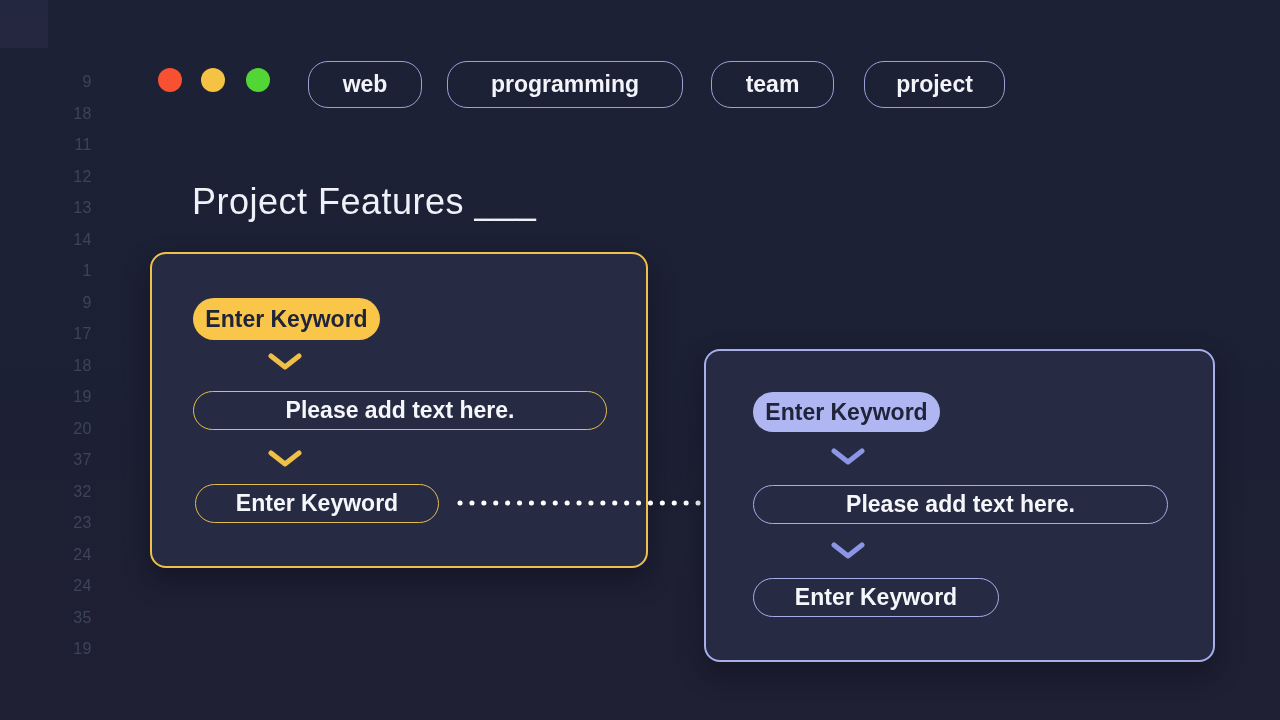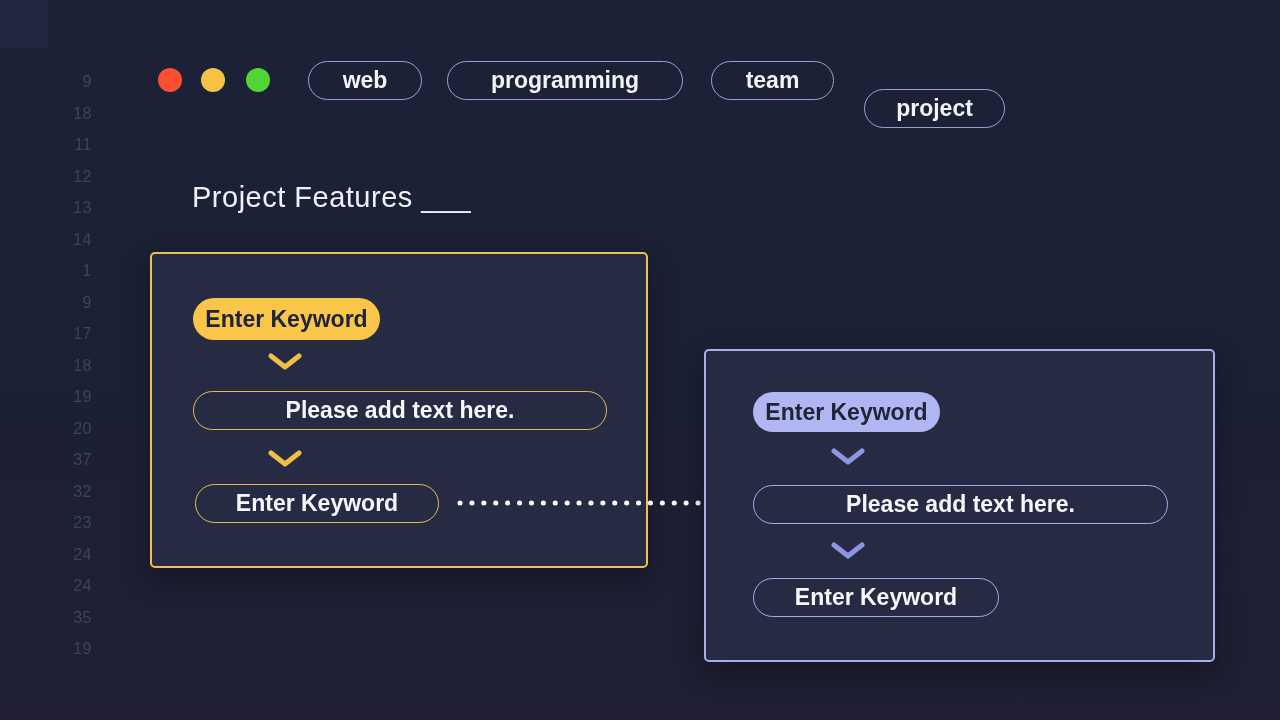--- a/index.html
+++ b/index.html
@@ -48,51 +48,51 @@
     height: 24px;
     border-radius: 50%;
   }
   .dot-red    { left: 158px; background: #f85032; }
   .dot-yellow { left: 201px; background: #f6c244; }
   .dot-green  { left: 246px; background: #52d636; }
   
   .tag {
     position: absolute;
     top: 61px;
-    height: 39px;
+    height: 47px;
     box-sizing: border-box;
     border: 1.6px solid #9aa1d6;
     border-radius: 20px;
     color: #f2f4fa;
     font-size: 23px;
     font-weight: 600;
     display: flex;
     align-items: center;
     justify-content: center;
     background: transparent;
   }
   .tag-web         { left: 308px; width: 114px; }
   .tag-programming { left: 447px; width: 236px; }
   .tag-team        { left: 711px; width: 123px; }
-  .tag-project     { left: 864px; width: 141px; margin-top: 28px; }
+  .tag-project     { left: 864px; width: 141px; }
   
   .page-title {
     position: absolute;
     left: 192px;
     top: 181px;
-    font-size: 29px;
+    font-size: 36px;
     font-weight: 500;
     color: #eef1f7;
     letter-spacing: 0.5px;
   }
   
   .card {
     position: absolute;
     box-sizing: border-box;
-    border-radius: 5px;
+    border-radius: 16px;
     background: #262b43;
     box-shadow: 0 12px 26px rgba(8, 10, 22, 0.45);
   }
   .card-left {
     left: 150px; top: 252px;
     width: 498px; height: 316px;
     border: 2px solid #edc14c;
   }
   .card-right {
     left: 704px; top: 349px;

